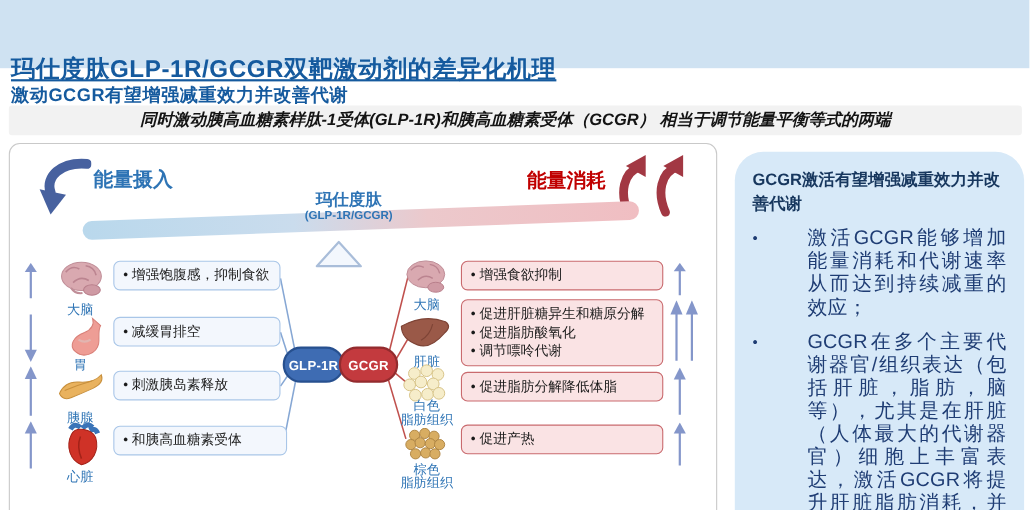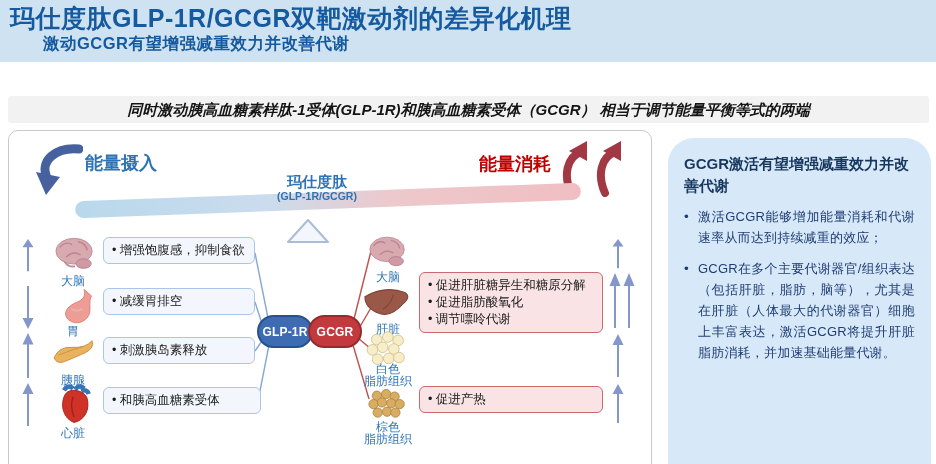--- a/index.html
+++ b/index.html
@@ -3,24 +3,24 @@
 <meta charset="utf-8">
 <style>
   * { margin:0; padding:0; box-sizing:border-box; }
   html,body { width:936px; height:464px; background:#ffffff; overflow:hidden;
     font-family:"Liberation Sans","DejaVu Sans",sans-serif; }
   .stage { position:relative; width:936px; height:464px; }
 
   
   .header { position:absolute; left:0; top:0; width:936px; height:62px;
     background:#cfe2f2; padding:5px 0 0 10px; }
-  .header .title { font-size:25px; font-weight:bold; color:#155a9e;
-    letter-spacing:.5px; line-height:27px; white-space:nowrap;}
+  .header .title { font-size:22px; font-weight:bold; color:#155a9e;
+    text-decoration:underline; letter-spacing:.5px; line-height:27px; white-space:nowrap;margin-top:44px;}
   .header .subtitle { font-size:16.5px; font-weight:bold; color:#155a9e;
-    line-height:23px; letter-spacing:.5px; white-space:nowrap;margin-left:33px;}
+    line-height:23px; letter-spacing:.5px; white-space:nowrap;}
 
   
   .tagline { position:absolute; left:8px; top:96px; width:921px; height:27px;
     background:#f2f2f2; border-radius:3px; text-align:center; line-height:27px;
     font-size:15px; font-style:italic; font-weight:bold; color:#141414; white-space:nowrap;}
 
   
   .diagram { position:absolute; left:8px; top:130px; width:644px; height:419px;
     background:#ffffff; border:1px solid #c9c9c9; border-radius:10px; }
   .abs { position:absolute; }
@@ -52,22 +52,22 @@
   .pill.blue { left:248px; top:184px; background:#3e6cb3; border:2px solid #27508f; }
   .pill.red  { left:299px; top:184px; width:54px; background:#c33a3e; border:2px solid #932b2e; z-index:4;}
 
   
   .side-panel { position:absolute; left:668px; top:138px; width:263px; height:415px;
     background:#d7e9f8; border-radius:26px; padding:15px 16px 12px 16px; }
   .side-panel .heading { font-size:15px; font-weight:bold; color:#17375e; line-height:22px; }
   .side-panel ul { list-style:none; margin-top:9px; }
   .side-panel li { display:flex; margin-bottom:10px; }
   .side-panel li .bullet { color:#1f3d74; font-size:13.5px; line-height:21px; width:14px; flex:0 0 14px;}
-  .side-panel li .btext { color:#1f3d74; font-size:13px; line-height:21px; letter-spacing:.2px;
-    text-align:justify; }
+  .side-panel li .btext { color:#1f3d74; font-size:18px; line-height:21px; letter-spacing:.2px;
+    text-align:justify;margin-left:36px; }
 </style>
 </head>
 <body>
 
 <div class="stage">
 
   <div class="header">
     <div class="title">玛仕度肽GLP-1R/GCGR双靶激动剂的差异化机理</div>
     <div class="subtitle">激动GCGR有望增强减重效力并改善代谢</div>
   </div>
@@ -208,25 +208,27 @@
           <circle cx="11" cy="28" r="5.5"></circle>
           <circle cx="22" cy="27" r="5.5"></circle>
         <circle cx="32" cy="28" r="5.5"></circle>
       </g>
     </svg>
     <div class="abs organ-label" style="left:352px;top:290px;width:54px;">
       <span style="display:block;">棕色</span>
       <span style="display:block;">脂肪组织</span>
     </div>
 
+    <div class="abs effect-box red" style="left:410px;top:106px;width:184px;">• 增强食欲抑制</div>
     <div class="abs effect-box red" style="left:410px;top:141px;width:184px;">
       <div>• 促进肝脏糖异生和糖原分解</div>
       <div>• 促进脂肪酸氧化</div>
       <div>• 调节嘌呤代谢</div>
     </div>
+    <div class="abs effect-box red" style="left:410px;top:207px;width:184px;">• 促进脂肪分解降低体脂</div>
     <div class="abs effect-box red" style="left:410px;top:255px;width:184px;">• 促进产热</div>
 
     <svg class="abs trend" style="left:602px;top:108px;width:14px;height:30px;" viewBox="0 0 14 44" preserveAspectRatio="none">
       <line x1="7" y1="43" x2="7" y2="10" stroke="#8496ca" stroke-width="2"></line>
         <polygon points="7,0 1.5,11 12.5,11" fill="#8496ca"></polygon>
     </svg>
     <svg class="abs trend" style="left:598px;top:142px;width:30px;height:56px;" viewBox="0 0 30 56" preserveAspectRatio="none">
       <line x1="8" y1="55" x2="8" y2="12" stroke="#8496ca" stroke-width="2"></line>
         <polygon points="8,0 2.5,13 13.5,13" fill="#8496ca"></polygon>
       <line x1="22" y1="55" x2="22" y2="12" stroke="#8496ca" stroke-width="2"></line>

